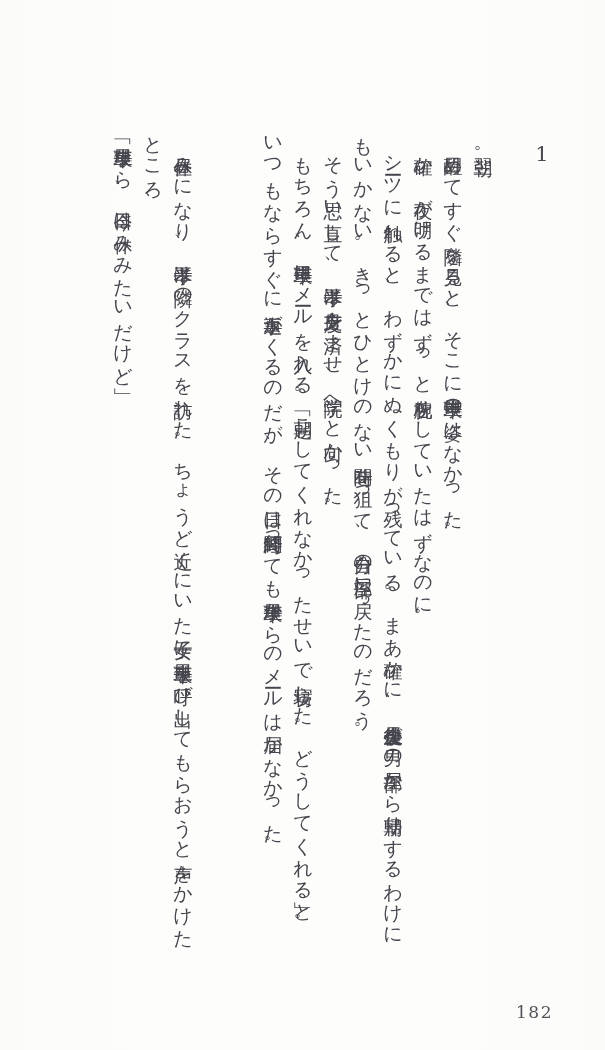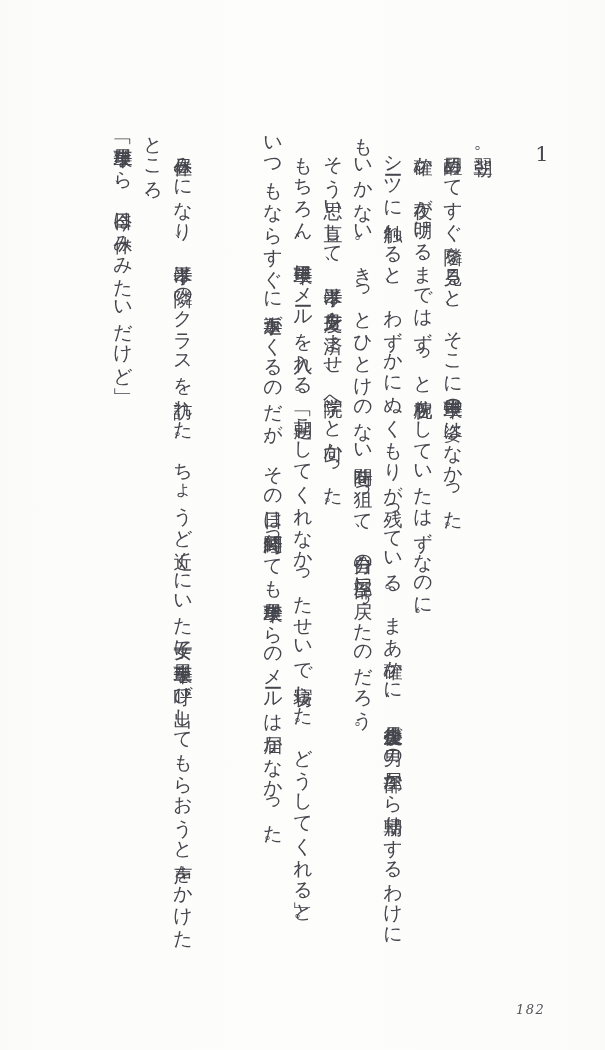--- a/index.html
+++ b/index.html
@@ -51,22 +51,21 @@
   }
   .para-gap {
     margin-block-start: 60px; 
   }
   
   .page-number {
     position: absolute;
     top: 1002px;
     left: 516px;
     width: 40px;
-    font-size: 13px;
-    font-style: italic;
+    font-size: 17px;
     letter-spacing: 1.5px;
     color: #53535a;
   }
 </style>
 </head>
 <body>
 
 <div class="page">
 
   <div class="section-number">1</div>

